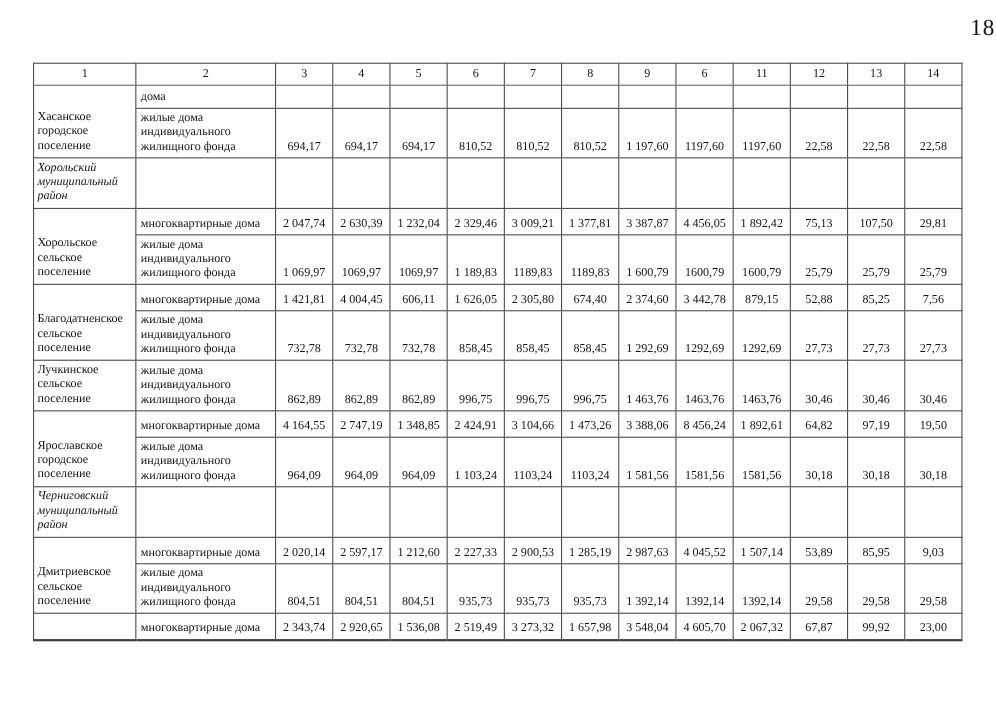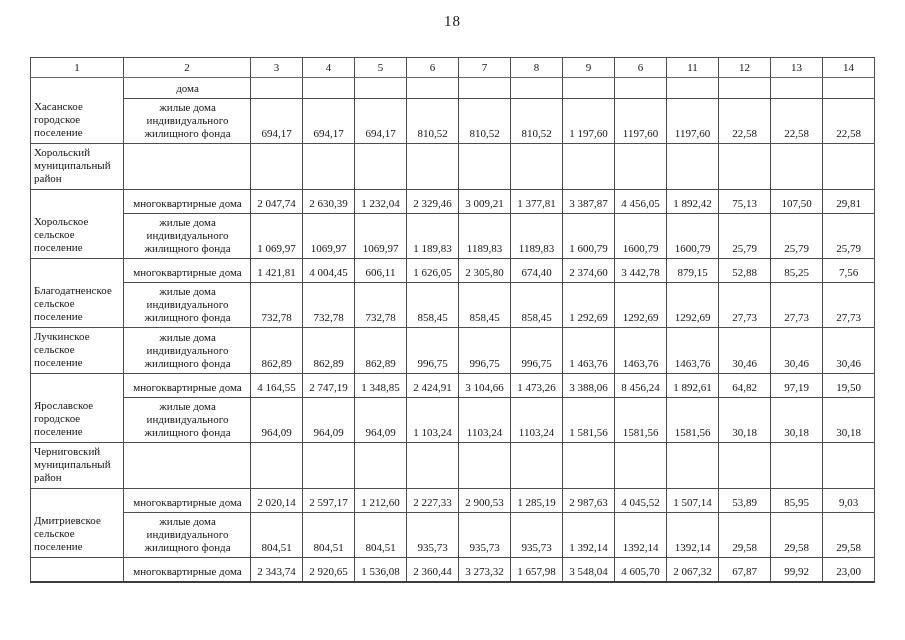--- a/index.html
+++ b/index.html
@@ -13,22 +13,22 @@
     height: 640px;
     font-family: "Liberation Serif", serif;
     color: #141414;
     overflow: hidden;
   }
   .page-number {
     position: absolute;
     top: 13px;
     left: 0;
     right: 0;
-    text-align: center;
-    font-size: 15px;
+    text-align: right;
+    font-size: 21px;
     letter-spacing: 1px;
     font-family: Liberation Serif, serif;
   }
   table.data-table {
     position: absolute;
     left: 30px;
     top: 57px;
     width: 845px;
     border-collapse: collapse;
     table-layout: fixed;
@@ -50,34 +50,34 @@
     padding: 1px 2px;
     border-bottom-color: #6a6a6a;
   }
   td.settlement-cell {
     text-align: left;
     vertical-align: bottom;
     padding: 2px 16px 4px 3px;
     margin-left: 44px;
   }
   td.housing-type-cell {
-    text-align: center;
+    text-align: left;
     vertical-align: bottom;
     padding: 2px 3px 3px 4px;
   }
   td.value-cell {
     text-align: center;
     vertical-align: bottom;
     padding: 2px 1px 3px 1px;
     white-space: nowrap;
   }
   tr.row-cont     { height: 21px; }
   tr.row-zhd      { height: 43px; }
   tr.row-mkd      { height: 24px; }
-  tr.row-district { height: 41px; }
+  tr.row-district { height: 41px; font-style: italic; }
   tr.last-row td { border-bottom: 2px solid #3c3c3c; }
   .data-table { border: 1px solid #3c3c3c; }
 </style>
 </head>
 <body>
 
 <div class="page">
   <div class="page-number">18</div>
 
   <table class="data-table">
@@ -318,21 +318,21 @@
           <td class="value-cell">29,58</td>
           <td class="value-cell">29,58</td>
           <td class="value-cell">29,58</td>
         </tr>
         <tr class="row-mkd last-row">
           <td class="settlement-cell"></td>
           <td class="housing-type-cell">многоквартирные дома</td>
           <td class="value-cell">2 343,74</td>
           <td class="value-cell">2 920,65</td>
           <td class="value-cell">1 536,08</td>
-          <td class="value-cell">2 360,44</td>
+          <td class="value-cell">2 519,49</td>
           <td class="value-cell">3 273,32</td>
           <td class="value-cell">1 657,98</td>
           <td class="value-cell">3 548,04</td>
           <td class="value-cell">4 605,70</td>
           <td class="value-cell">2 067,32</td>
           <td class="value-cell">67,87</td>
           <td class="value-cell">99,92</td>
           <td class="value-cell">23,00</td>
         </tr>
       </tbody>

